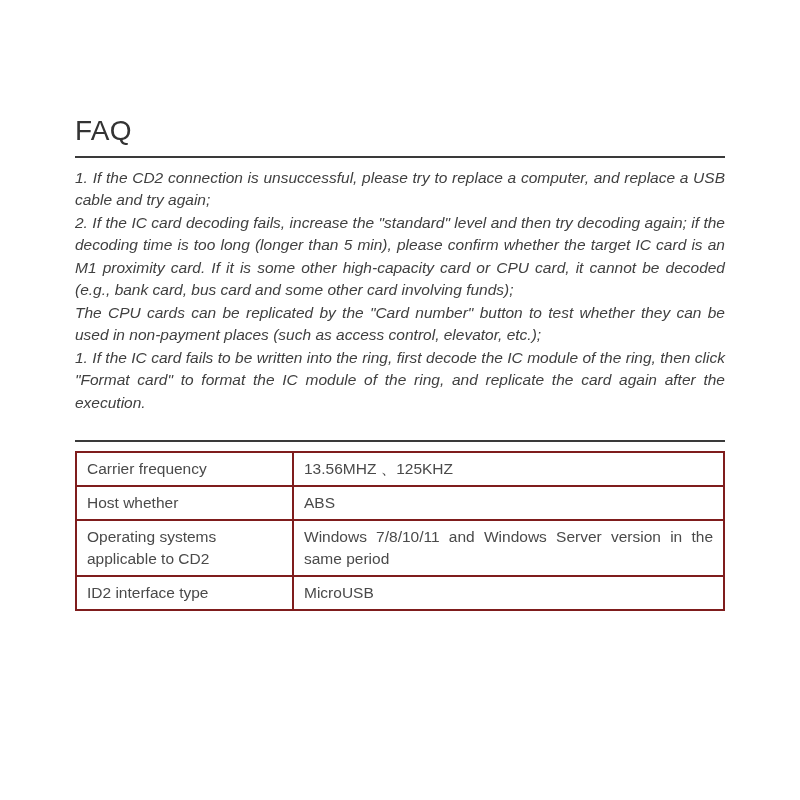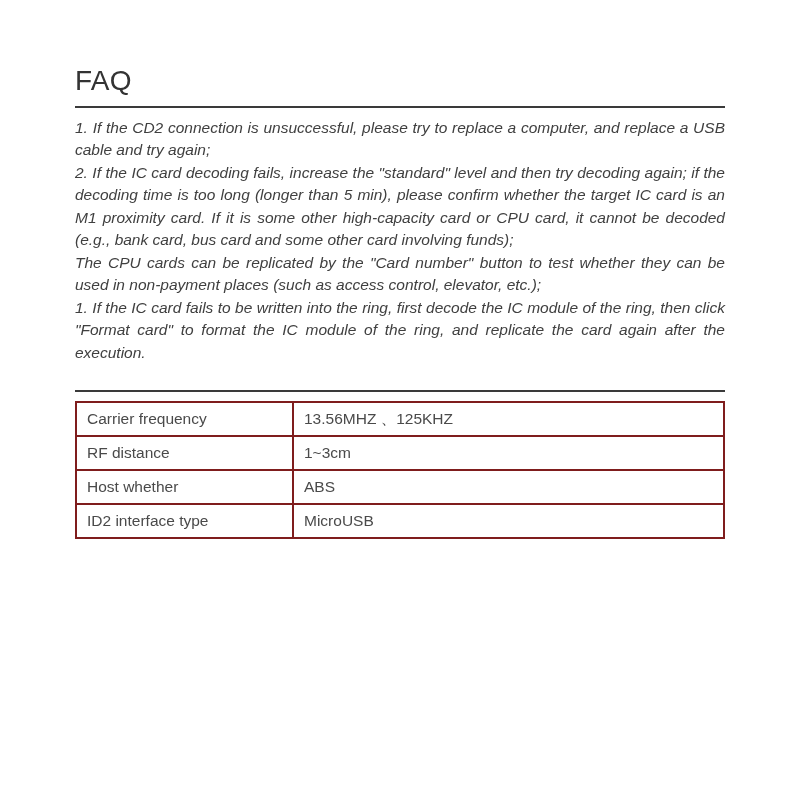--- a/index.html
+++ b/index.html
@@ -8,22 +8,22 @@
     background: #ffffff;
   }
   body {
     width: 800px;
     height: 800px;
     font-family: "Liberation Sans", "DejaVu Sans", sans-serif;
     overflow: hidden;
   }
   .content {
     width: 650px;
-    margin: 12px auto;
-    padding-top: 54px;
+    margin: 0 auto;
+    padding-top: 116px;
   }
   .section-title {
     font-size: 28px;
     font-weight: 500;
     color: #333333;
     letter-spacing: 0.3px;
     margin: 0 0 9px 0;
     line-height: 1.1;
   }
   .divider {
@@ -80,26 +80,26 @@
 
   <div class="spec-section">
     <hr class="divider">
     <table class="spec-table">
       <tbody>
         <tr>
           <td class="label-cell">Carrier frequency</td>
           <td class="value-cell">13.56MHZ 、125KHZ</td>
         </tr>
         <tr>
-          <td class="label-cell">RF distance</td>
-          <td class="value-cell">1~3cm</td>
+          <td class="label-cell">Host whether</td>
+          <td class="value-cell">ABS</td>
         </tr>
         <tr>
-          <td class="label-cell">Host whether</td>
-          <td class="value-cell">ABS</td>
+          <td class="label-cell">Operating systems applicable to CD2</td>
+          <td class="value-cell">Windows 7/8/10/11 and Windows Server version in the same period</td>
         </tr>
         <tr>
           <td class="label-cell">ID2 interface type</td>
           <td class="value-cell">MicroUSB</td>
         </tr>
       </tbody>
     </table>
   </div>
 
 </div>

